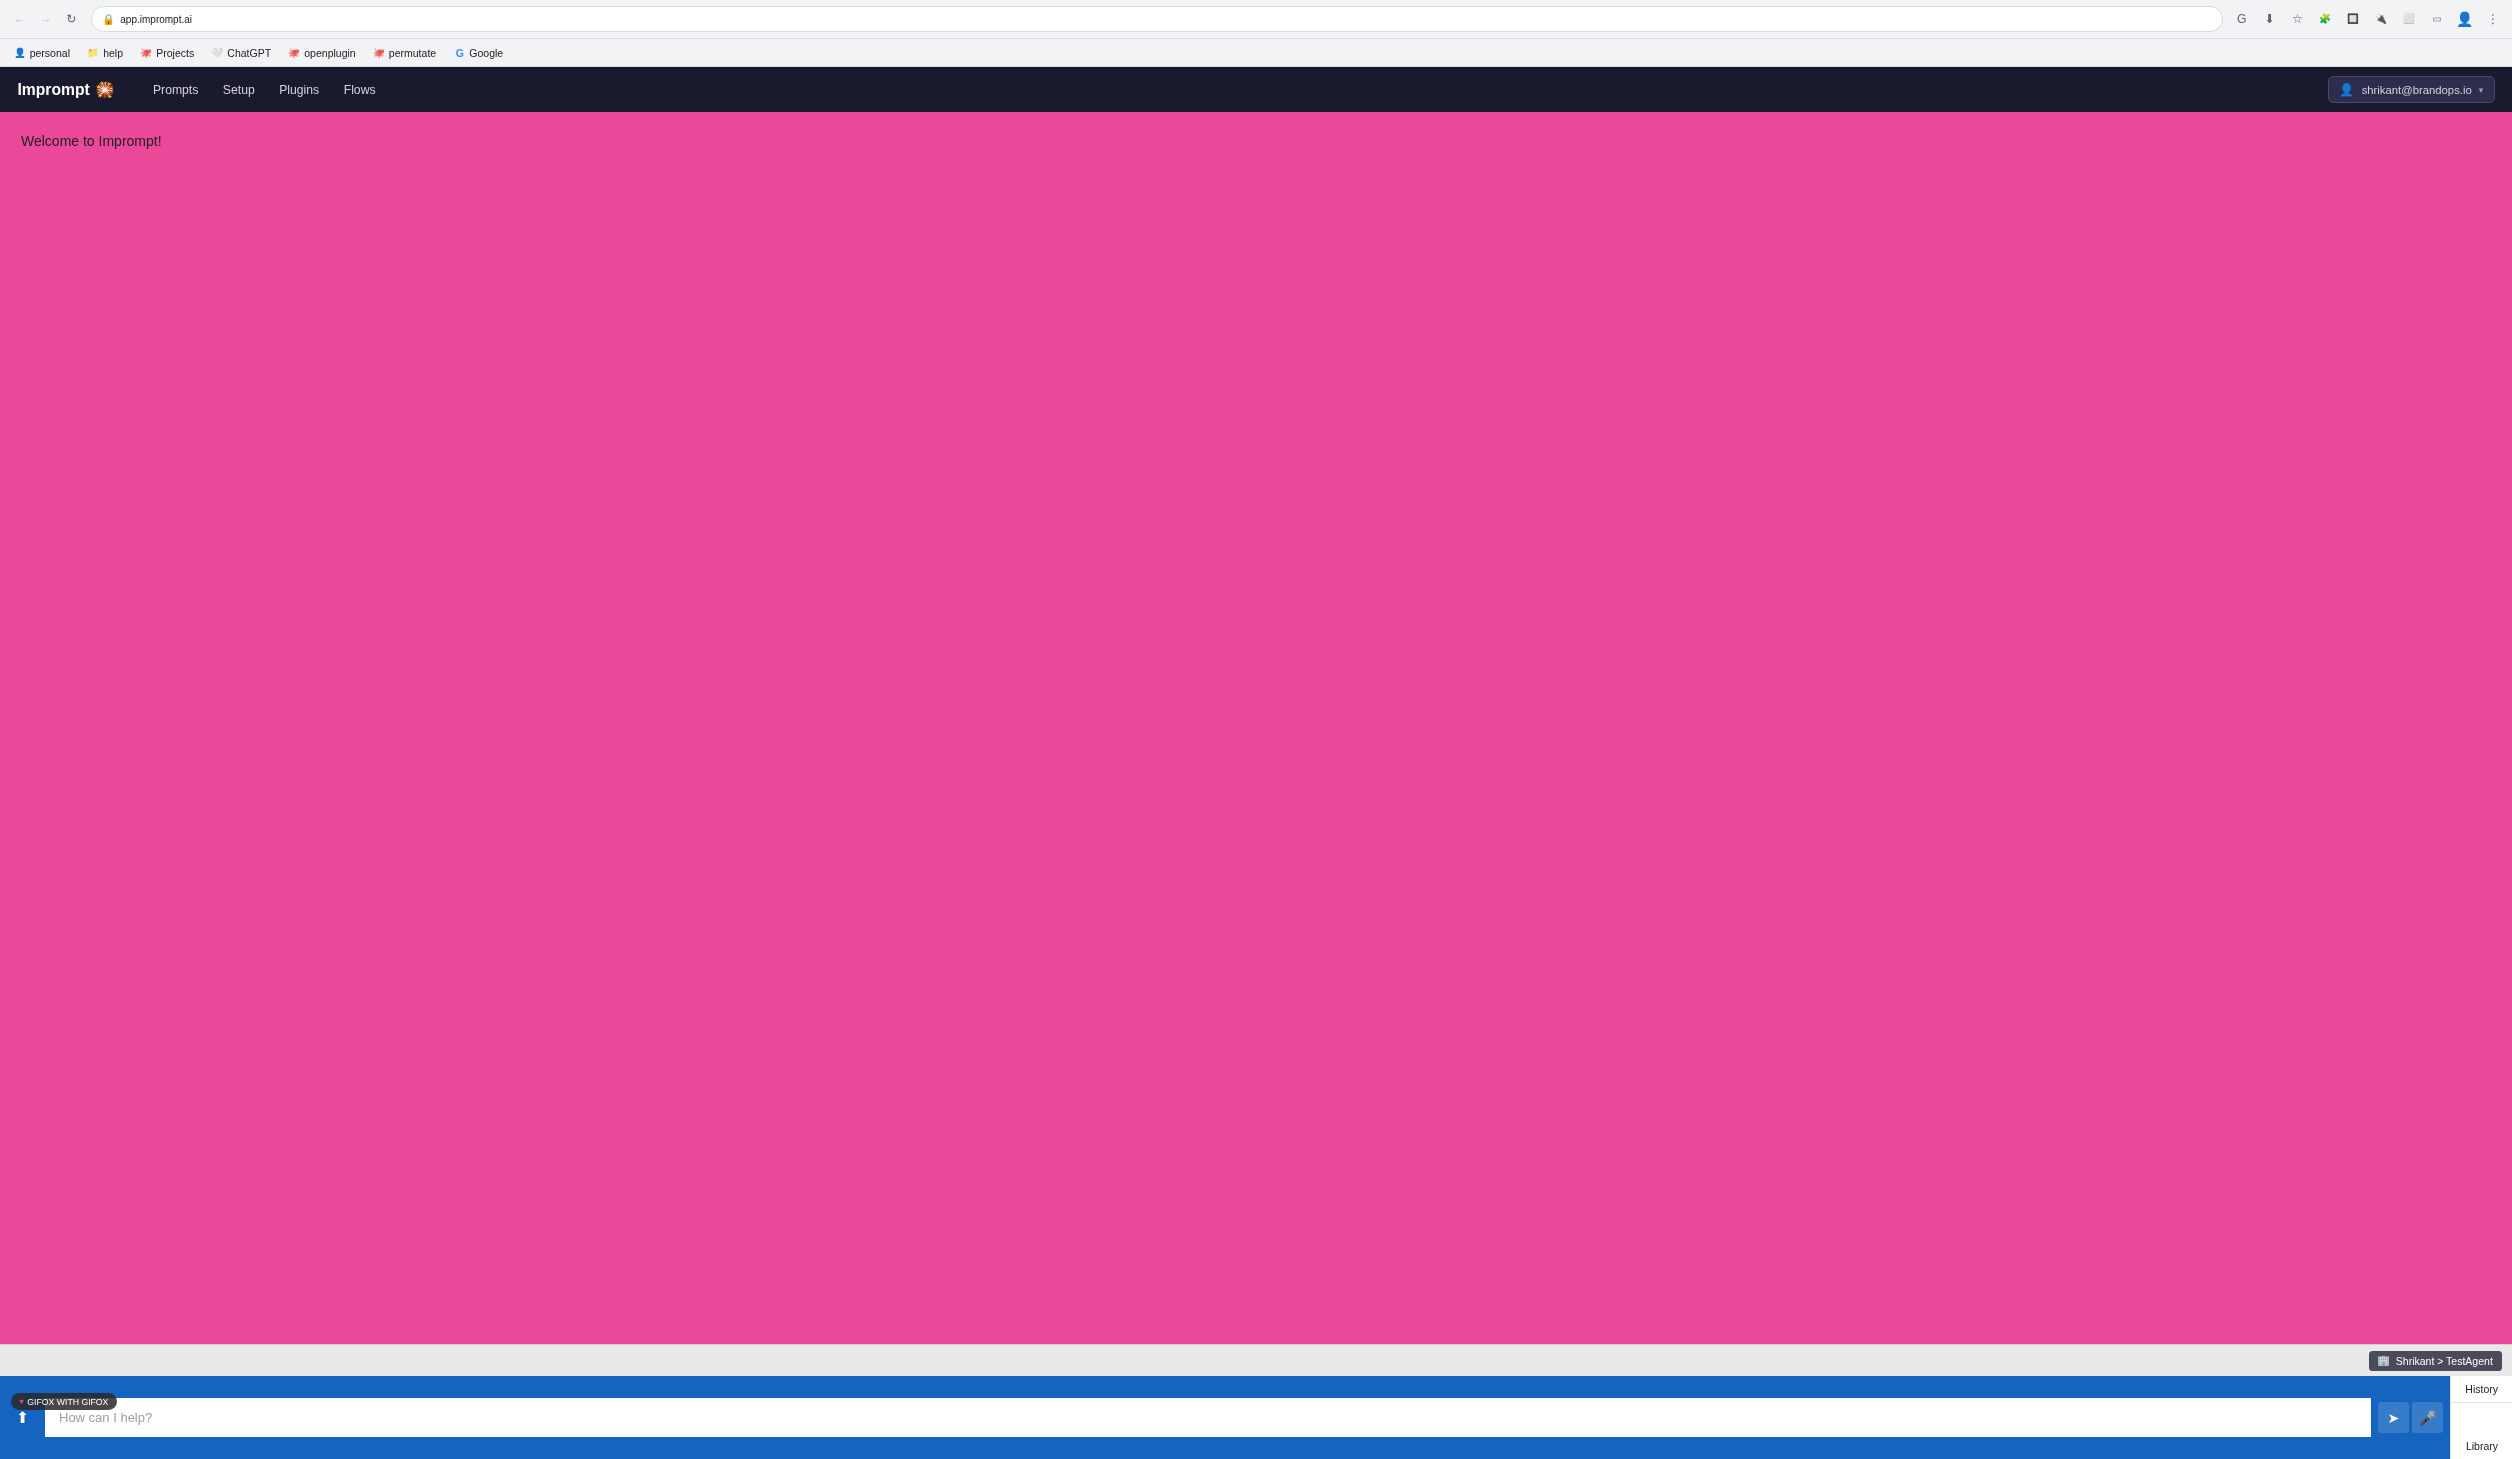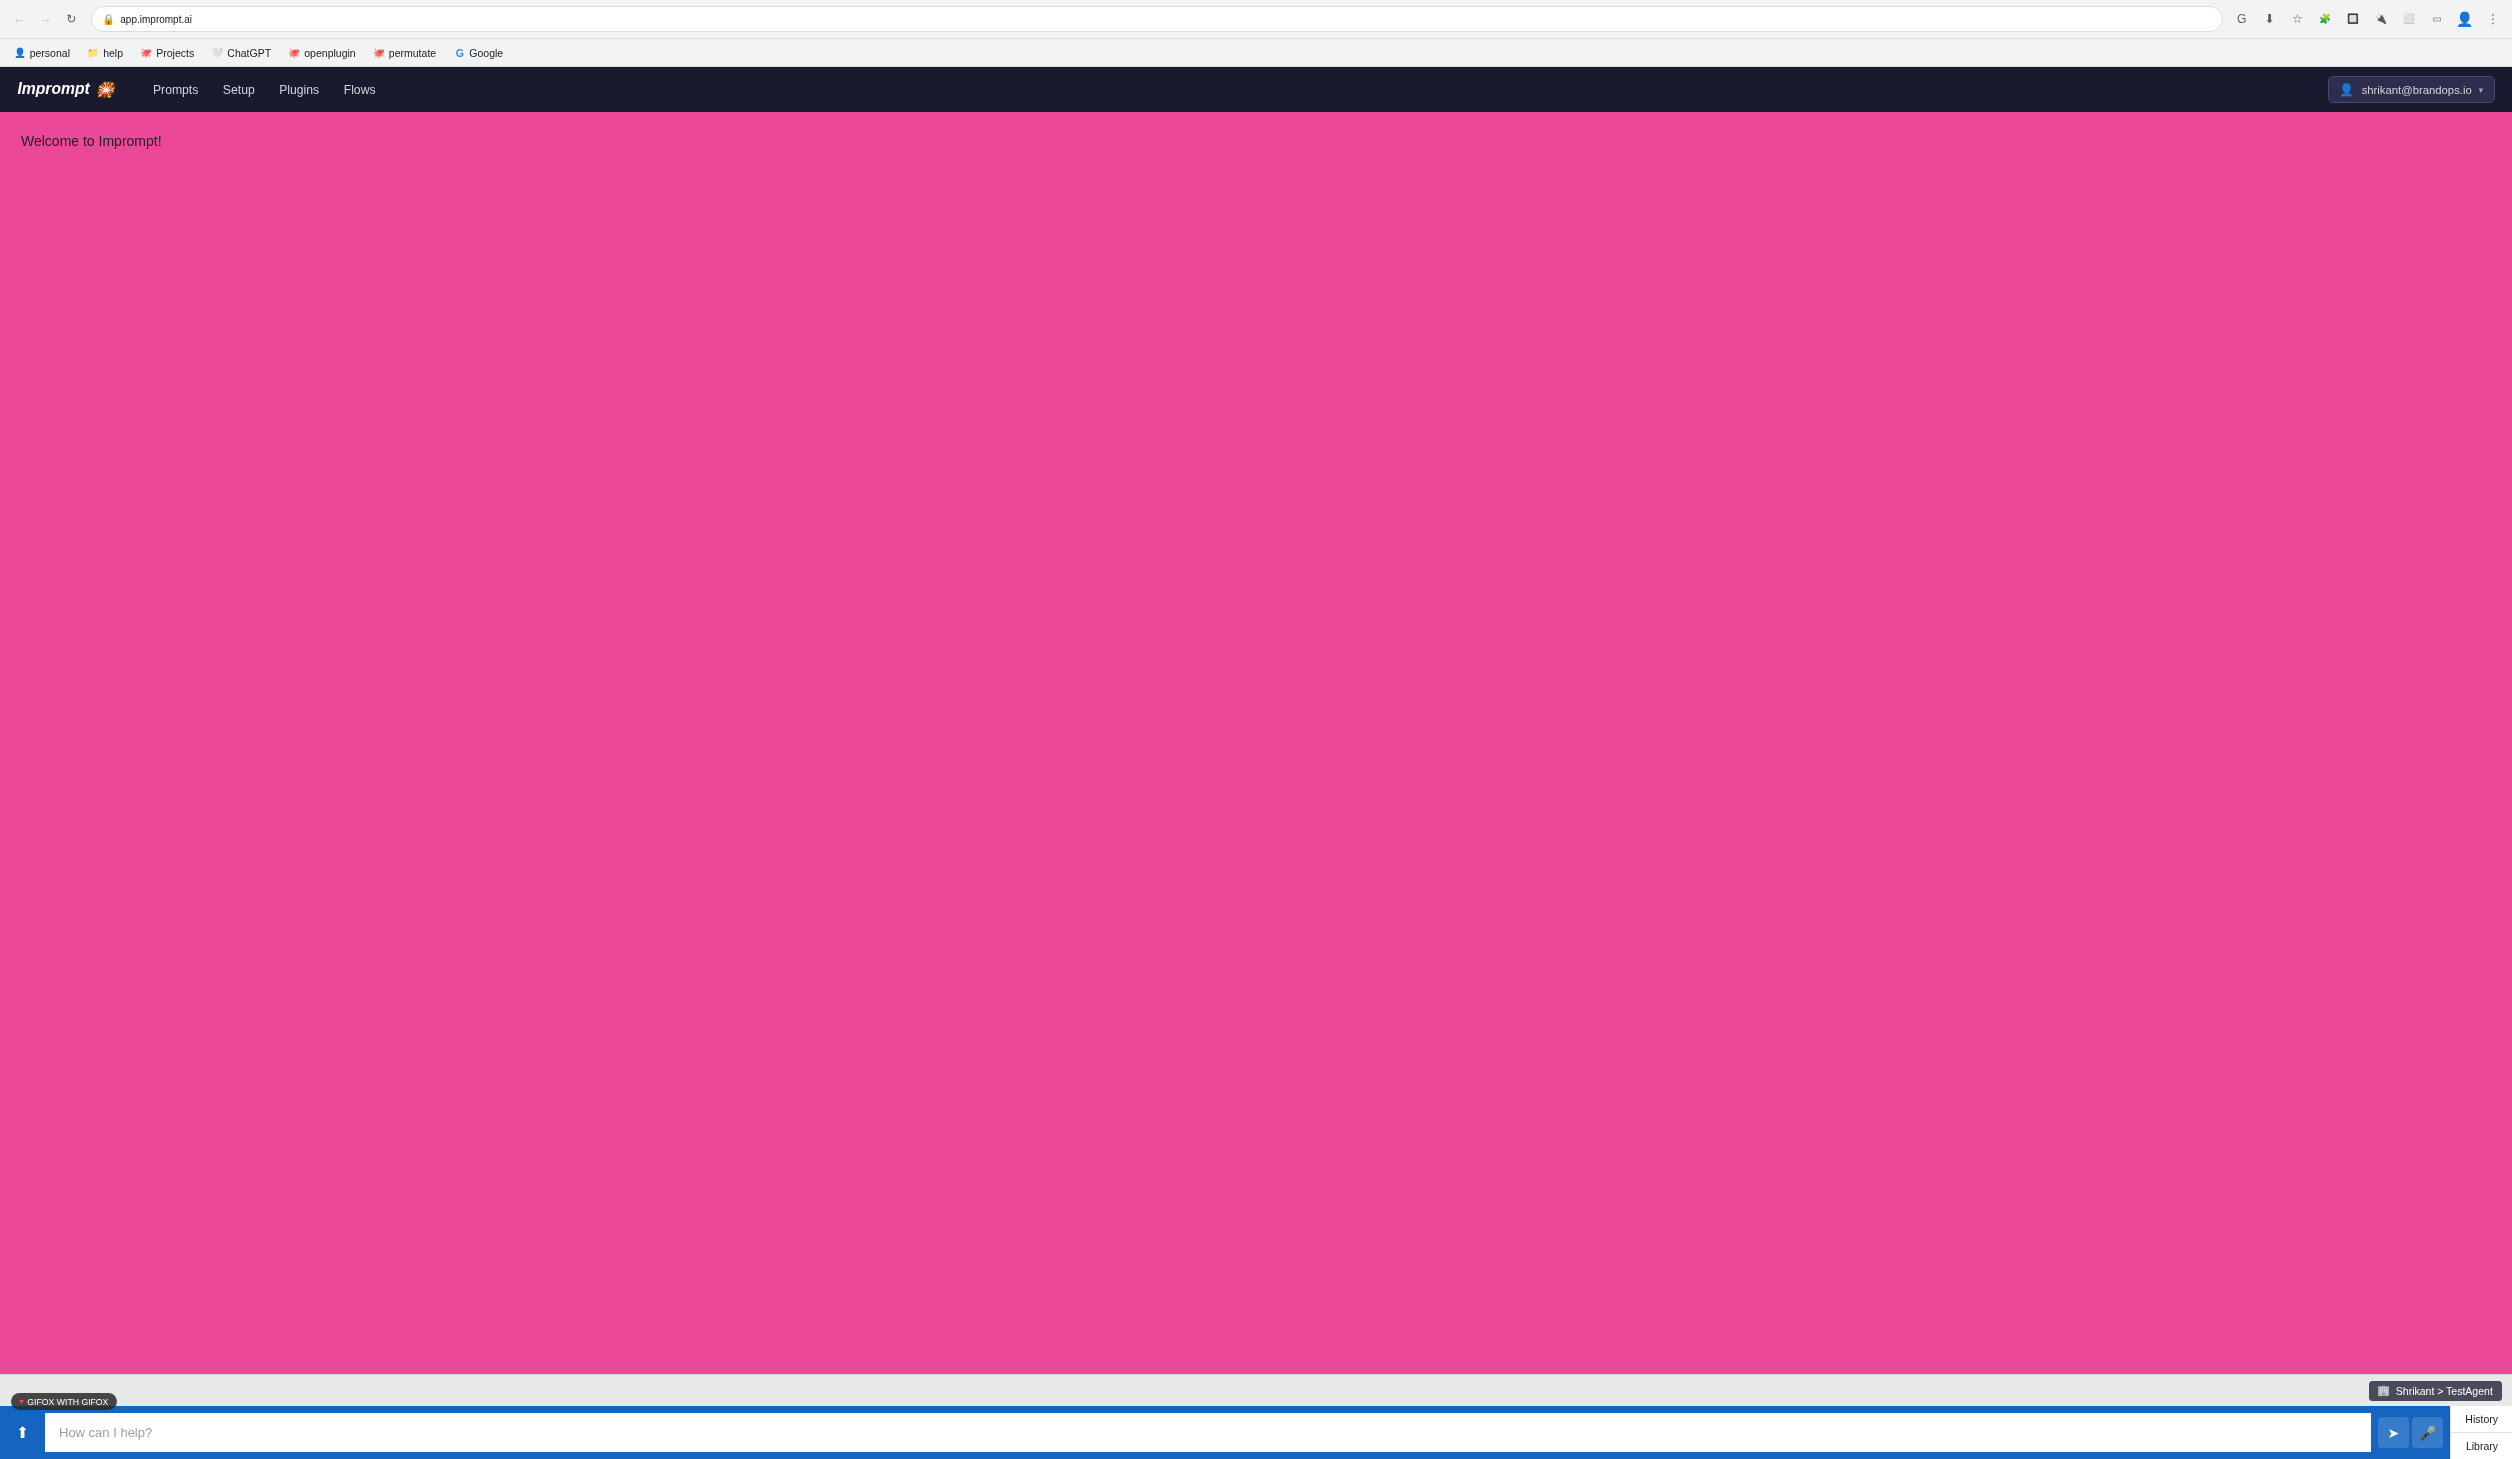--- a/index.html
+++ b/index.html
@@ -18,21 +18,21 @@
     .browser-action-btn { width: 24.4px; height: 24.4px; border: none; background: none; border-radius: 50%; cursor: pointer; display: flex; align-items: center; justify-content: center; color: #5f6368; font-size: 12.2px; }
     .bookmarks-bar { display: flex; align-items: center; padding: 1.7px 7px; height: 28px; gap: 3.5px; border-top: 0.9px solid #dadce0; }
     .bookmark-item { display: flex; align-items: center; gap: 3.5px; padding: 2.6px 7px; border-radius: 3.5px; cursor: pointer; font-size: 10.5px; color: #202124; white-space: nowrap; }
     .bookmark-icon { width: 12.2px; height: 12.2px; font-size: 9.6px; display: flex; align-items: center; justify-content: center; }
 
     
     .app-container { flex: 1; display: flex; flex-direction: column; overflow: hidden; }
 
     
     .app-nav { background: #1a1a2e; color: #fff; display: flex; align-items: center; padding: 0 17.4px; height: 45px; flex-shrink: 0; }
-    .app-logo { display: flex; align-items: flex-start; gap: 5.2px; margin-right: 28px; text-decoration: none; font-style: italic; }
+    .app-logo { display: flex; align-items: flex-end; gap: 5.2px; margin-right: 28px; text-decoration: none; }
     .app-logo-text { color: #fff; font-size: 15.7px; font-weight: 600; }
     .app-logo-emoji { font-size: 15.7px; }
     .nav-links { display: flex; gap: 3.5px; flex: 1; }
     .nav-link { color: #d4d4d8; padding: 5.2px 10.5px; border-radius: 3.5px; font-size: 12.2px; cursor: pointer; text-decoration: none; }
     .user-menu { display: flex; align-items: center; gap: 7px; background: #2d2d4e; border: 0.9px solid #4a4a6a; border-radius: 5.2px; padding: 5.2px 10.5px; cursor: pointer; }
     .user-icon { font-size: 12.2px; color: #a0a0c0; }
     .user-email { color: #d4d4d8; font-size: 11.3px; }
     .user-caret { color: #a0a0c0; font-size: 8.7px; }
 
     
@@ -44,21 +44,21 @@
     .chat-bar-header { display: flex; align-items: center; justify-content: flex-end; padding: 5.2px 10.5px; height: 31px; }
     .agent-selector { background: #4a4a5a; color: #fff; border: none; border-radius: 3.5px; padding: 3.5px 8.7px; font-size: 10.5px; cursor: pointer; display: flex; align-items: center; gap: 5.2px; }
     .agent-icon { font-size: 10.5px; }
     .chat-input-row { display: flex; align-items: center; background: #1565c0; min-height: 45px; }
     .chat-upload-btn { width: 45px; height: 45px; background: #1565c0; border: none; display: flex; align-items: center; justify-content: center; cursor: pointer; flex-shrink: 0; }
     .chat-upload-icon { color: #fff; font-size: 15.7px; }
     .chat-input { flex: 1; background: #fff; border: none; outline: none; padding: 12.2px 14px; font-size: 13px; color: #8b5cf6; }
     .chat-input::placeholder { color: #9aa0a6; }
     .chat-actions { display: flex; align-items: center; background: #1565c0; padding: 0 7px; gap: 3.5px; }
     .chat-action-btn { width: 31px; height: 31px; background: rgba(255,255,255,0.15); border: none; border-radius: 3.5px; cursor: pointer; display: flex; align-items: center; justify-content: center; color: #fff; font-size: 14px; }
-    .chat-side-buttons { display: flex; flex-direction: column; background: #fff; border-left: 0.9px solid #e0e0e0; }
+    .chat-side-buttons { display: flex; flex-direction: column; background: #fff; border-left: 0.9px solid #e0e0e0; gap: 30px; }
     .chat-side-btn { padding: 7px 14px; font-size: 10.5px; color: #202124; cursor: pointer; border: none; background: none; text-align: right; white-space: nowrap; }
     .chat-side-btn:first-child { border-bottom: 0.9px solid #e0e0e0; }
 
     
     .gifox-badge { position: fixed; bottom: 49px; left: 10.5px; background: rgba(40,40,40,0.85); color: #fff; border-radius: 14px; padding: 3.5px 8.7px; font-size: 8.7px; display: flex; align-items: center; gap: 3.5px; z-index: 999; }
     .gifox-heart { color: #ff4466; font-size: 7.8px; }
   </style>
 </head>
 <body>
 

